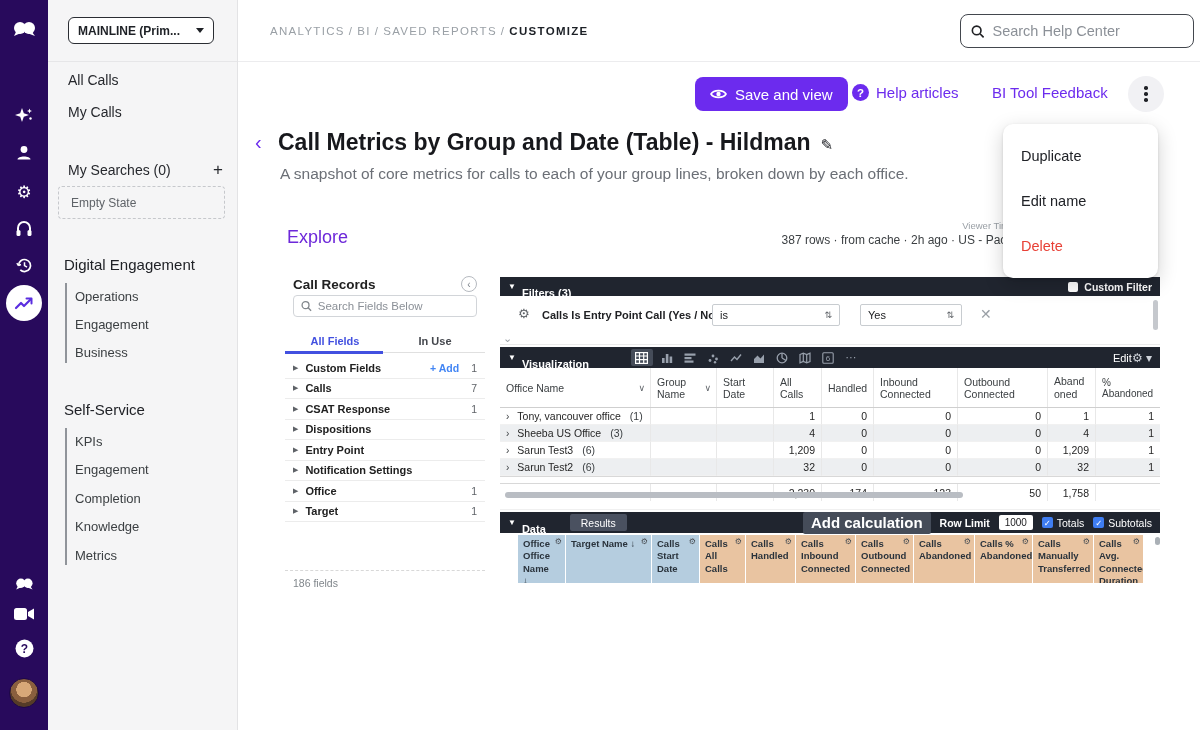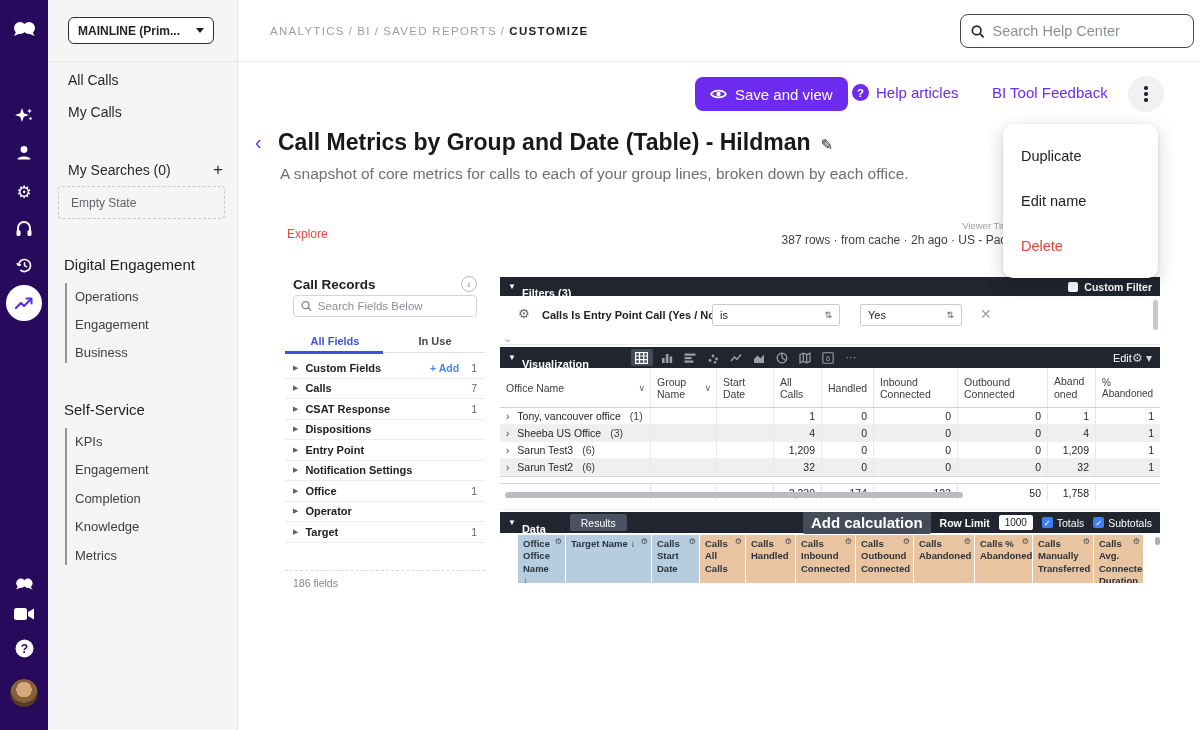--- a/index.html
+++ b/index.html
@@ -60,21 +60,21 @@
   .edit-pencil { font-size:15px; font-weight:normal; color:#202227; margin-left:10px; cursor:pointer; }
   .page-subtitle { position:absolute; left:42px; top:165px; font-size:15.5px; color:#6b6f76; }
 
   
   .ctx-menu { position:absolute; left:765px; top:124px; width:155px; background:#fff; border-radius:10px; z-index:50;
               box-shadow:0 1px 3px rgba(0,0,0,.12), 0 6px 20px rgba(0,0,0,.18); padding:24px 18px; display:flex; flex-direction:column; gap:29px; }
   .ctx-item { font-size:14.5px; color:#202227; cursor:pointer; }
   .ctx-item.danger { color:#e84036; }
 
   
-  .explore-label { position:absolute; left:49px; top:227px; font-size:12px; color:#ef4444; }
+  .explore-label { position:absolute; left:49px; top:227px; font-size:18px; color:#6d28d9; }
   .viewer-time { position:absolute; left:553px; width:218px; top:220px; text-align:right; font-size:9.5px; color:#9aa0a6; }
   .explore-meta { position:absolute; left:513px; width:258px; top:233px; text-align:right; font-size:12px; color:#3c4043; white-space:nowrap; overflow:hidden; }
 
   
   .explore { position:absolute; left:47px; top:268px; width:875px; height:335px; }
 
   
   .fields-panel { position:absolute; left:0; top:0; width:200px; height:330px; background:#fff; }
   .fp-title-row { position:absolute; left:8px; right:8px; top:8px; display:flex; align-items:center; }
   .fp-title { font-size:13.5px; font-weight:bold; color:#212121; }
@@ -369,25 +369,20 @@
               <span class="fp-gname">Notification Settings</span>
               <span class="fp-count"></span>
             </div>
           <div class="fp-group">
               <span class="fp-caret">▶</span>
               <span class="fp-gname">Office</span>
               <span class="fp-count">1</span>
             </div>
           <div class="fp-group">
               <span class="fp-caret">▶</span>
-              <span class="fp-gname">Operator</span>
-              <span class="fp-count"></span>
-            </div>
-          <div class="fp-group">
-              <span class="fp-caret">▶</span>
               <span class="fp-gname">Target</span>
               <span class="fp-count">1</span>
             </div>
         </div>
         <div class="fp-footer">186 fields</div>
       </div>
 
       <div class="looker">
 
         <div class="dark-bar lk-filters-bar">

